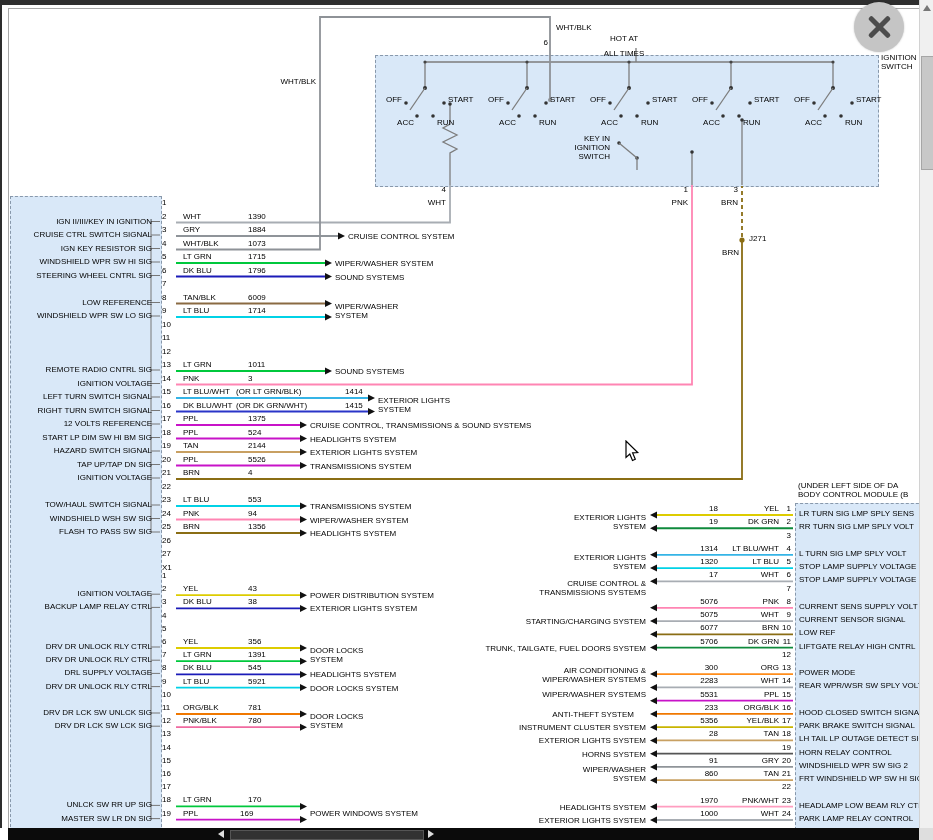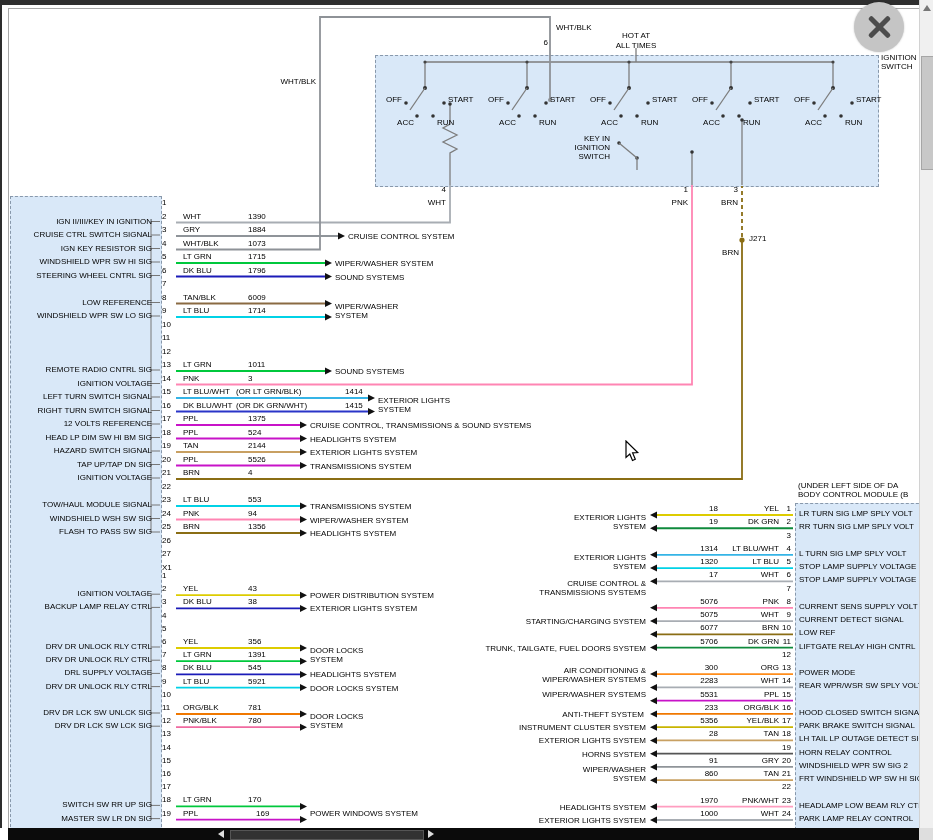--- a/index.html
+++ b/index.html
@@ -229,21 +229,21 @@
           <line x1="656" y1="780.2" x2="793" y2="780.2" stroke="#c8a062" stroke-width="1.8"></line>
           <polygon points="650,780.2 657,776.7 657,783.7" fill="#111"></polygon>
           <line x1="656" y1="806.72" x2="793" y2="806.72" stroke="#ff9dc0" stroke-width="1.8"></line>
           <polygon points="650,806.72 657,803.22 657,810.22" fill="#111"></polygon>
           <line x1="656" y1="819.98" x2="793" y2="819.98" stroke="#a8adb3" stroke-width="1.8"></line>
           <polygon points="650,819.98 657,816.48 657,823.48" fill="#111"></polygon>
         </svg>
 
       <div class="t" style="left:881px;top:53px;line-height:9px">IGNITION
 SWITCH</div>
-      <div class="t" style="left:600px;top:31px;width:72px;text-align:center;line-height:10px">HOT AT
+      <div class="t" style="left:588px;top:31px;width:72px;text-align:center;line-height:15px">HOT AT
 ALL TIMES</div>
       <div class="t" style="right:323px;top:134px;text-align:right;line-height:9px">KEY IN
 IGNITION
 SWITCH</div>
       <div class="t" style="left:556px;top:24px">WHT/BLK</div>
       <div class="t" style="right:385px;top:39px">6</div>
       <div class="t" style="left:749px;top:235px">J271</div>
       <div class="t" style="right:194px;top:249px">BRN</div>
       <div class="t" style="right:617px;top:78px">WHT/BLK</div>
       <div class="t" style="left:798px;top:481px;line-height:9px">(UNDER LEFT SIDE OF DA
@@ -332,41 +332,41 @@
         <div class="t" style="top: 406.5px; right: 781px; text-align: right;">RIGHT TURN SWITCH SIGNAL</div>
         <div class="t" style="top: 401.5px; left: 183px;">DK BLU/WHT</div>
         <div class="t" style="top: 401.5px; left: 236px;">(OR DK GRN/WHT)</div>
         <div class="t" style="top: 401.5px; left: 345px;">1415</div>
         <div class="t" style="top: 415px; left: 162px;">17</div>
         <div class="t" style="top: 420px; right: 781px; text-align: right;">12 VOLTS REFERENCE</div>
         <div class="t" style="top: 415px; left: 183px;">PPL</div>
         <div class="t" style="top: 415px; left: 248px;">1375</div>
         <div class="t ml" style="top: 421px; left: 310px;">CRUISE CONTROL, TRANSMISSIONS &amp; SOUND SYSTEMS</div>
         <div class="t" style="top: 428.5px; left: 162px;">18</div>
-        <div class="t" style="top: 433.5px; right: 781px; text-align: right;">HEAD LP DIM SW HI BM SIG</div>
+        <div class="t" style="top: 433.5px; right: 781px; text-align: right;">START LP DIM SW HI BM SIG</div>
         <div class="t" style="top: 428.5px; left: 183px;">PPL</div>
         <div class="t" style="top: 428.5px; left: 248px;">524</div>
         <div class="t ml" style="top: 434.5px; left: 310px;">HEADLIGHTS SYSTEM</div>
         <div class="t" style="top: 442px; left: 162px;">19</div>
         <div class="t" style="top: 447px; right: 781px; text-align: right;">HAZARD SWITCH SIGNAL</div>
         <div class="t" style="top: 442px; left: 183px;">TAN</div>
         <div class="t" style="top: 442px; left: 248px;">2144</div>
         <div class="t ml" style="top: 448px; left: 310px;">EXTERIOR LIGHTS SYSTEM</div>
         <div class="t" style="top: 455.5px; left: 162px;">20</div>
         <div class="t" style="top: 460.5px; right: 781px; text-align: right;">TAP UP/TAP DN SIG</div>
         <div class="t" style="top: 455.5px; left: 183px;">PPL</div>
         <div class="t" style="top: 455.5px; left: 248px;">5526</div>
         <div class="t ml" style="top: 461.5px; left: 310px;">TRANSMISSIONS SYSTEM</div>
         <div class="t" style="top: 469px; left: 162px;">21</div>
         <div class="t" style="top: 474px; right: 781px; text-align: right;">IGNITION VOLTAGE</div>
         <div class="t" style="top: 469px; left: 183px;">BRN</div>
         <div class="t" style="top: 469px; left: 248px;">4</div>
         <div class="t" style="top: 482.5px; left: 162px;">22</div>
         <div class="t" style="top: 496px; left: 162px;">23</div>
-        <div class="t" style="top: 501px; right: 781px; text-align: right;">TOW/HAUL MODULE SIGNAL</div>
+        <div class="t" style="top: 501px; right: 781px; text-align: right;">TOW/HAUL SWITCH SIGNAL</div>
         <div class="t" style="top: 496px; left: 183px;">LT BLU</div>
         <div class="t" style="top: 496px; left: 248px;">553</div>
         <div class="t ml" style="top: 502px; left: 310px;">TRANSMISSIONS SYSTEM</div>
         <div class="t" style="top: 509.5px; left: 162px;">24</div>
         <div class="t" style="top: 514.5px; right: 781px; text-align: right; padding-left: 39px;">WINDSHIELD WSH SW SIG</div>
         <div class="t" style="top: 509.5px; left: 183px;">PNK</div>
         <div class="t" style="top: 509.5px; left: 248px;">94</div>
         <div class="t ml" style="top: 515.5px; left: 310px;">WIPER/WASHER SYSTEM</div>
         <div class="t" style="top: 523px; left: 162px;">25</div>
         <div class="t" style="top: 528px; right: 781px; text-align: right;">FLASH TO PASS SW SIG</div>
@@ -419,32 +419,32 @@
         <div class="t" style="top: 717.2px; left: 162px;">12</div>
         <div class="t" style="top: 722.2px; right: 781px; text-align: right;">DRV DR LCK SW LCK SIG</div>
         <div class="t" style="top: 717.2px; left: 183px;">PNK/BLK</div>
         <div class="t" style="top: 717.2px; left: 248px;">780</div>
         <div class="t" style="top: 730.4px; left: 162px;">13</div>
         <div class="t" style="top: 743.6px; left: 162px;">14</div>
         <div class="t" style="top: 756.8px; left: 162px;">15</div>
         <div class="t" style="top: 770px; left: 162px;">16</div>
         <div class="t" style="top: 783.2px; left: 162px;">17</div>
         <div class="t" style="top: 796.4px; left: 162px;">18</div>
-        <div class="t" style="top: 801.4px; right: 781px; text-align: right;">SWITCH SW RR UP SIG</div>
+        <div class="t" style="top: 801.4px; right: 781px; text-align: right;">UNLCK SW RR UP SIG</div>
         <div class="t" style="top: 796.4px; left: 183px;">LT GRN</div>
         <div class="t" style="top: 796.4px; left: 248px;">170</div>
         <div class="t ml" style="top: 809px; left: 310px;">POWER WINDOWS SYSTEM</div>
         <div class="t" style="top: 809.6px; left: 162px;">19</div>
         <div class="t" style="top: 814.6px; right: 781px; text-align: right;">MASTER SW LR DN SIG</div>
         <div class="t" style="top: 809.6px; left: 183px;">PPL</div>
-        <div class="t" style="top: 809.6px; left: 256px;">169</div>
+        <div class="t" style="top: 809.6px; left: 240px;">169</div>
         <div class="t" style="top: 505px; right: 142px; text-align: right;">1</div>
         <div class="t" style="top: 505px; right: 215px; text-align: right;">18</div>
         <div class="t" style="top: 505px; right: 154px; text-align: right;">YEL</div>
-        <div class="t" style="top: 510px; left: 799px;">LR TURN SIG LMP SPLY VOLT</div>
+        <div class="t" style="top: 510px; left: 799px;">LR TURN SIG LMP SPLY SENS</div>
         <div class="t ml" style="top: 513.13px; right: 287px; text-align: right;">EXTERIOR LIGHTS
 SYSTEM</div>
         <div class="t" style="top: 518.26px; right: 142px; text-align: right;">2</div>
         <div class="t" style="top: 518.26px; right: 215px; text-align: right;">19</div>
         <div class="t" style="top: 518.26px; right: 154px; text-align: right;">DK GRN</div>
         <div class="t" style="top: 523.26px; left: 799px;">RR TURN SIG LMP SPLY VOLT</div>
         <div class="t" style="top: 531.52px; right: 142px; text-align: right;">3</div>
         <div class="t" style="top: 544.78px; right: 142px; text-align: right;">4</div>
         <div class="t" style="top: 544.78px; right: 215px; ">1314</div>
         <div class="t" style="top: 544.78px; right: 154px; text-align: right;">LT BLU/WHT</div>
@@ -463,21 +463,21 @@
 TRANSMISSIONS SYSTEMS</div>
         <div class="t" style="top: 584.56px; right: 142px; text-align: right;">7</div>
         <div class="t" style="top: 597.82px; right: 142px; text-align: right;">8</div>
         <div class="t" style="top: 597.82px; right: 215px; text-align: right;">5076</div>
         <div class="t" style="top: 597.82px; right: 154px; text-align: right;">PNK</div>
         <div class="t" style="top: 602.82px; left: 799px;">CURRENT SENS SUPPLY VOLT</div>
         <div class="t ml" style="top: 617.08px; right: 287px; text-align: right;">STARTING/CHARGING SYSTEM</div>
         <div class="t" style="top: 611.08px; right: 142px; text-align: right;">9</div>
         <div class="t" style="top: 611.08px; right: 215px; text-align: right;">5075</div>
         <div class="t" style="top: 611.08px; right: 154px; text-align: right;">WHT</div>
-        <div class="t" style="top: 616.08px; left: 799px;">CURRENT DETECT SIGNAL</div>
+        <div class="t" style="top: 616.08px; left: 799px;">CURRENT SENSOR SIGNAL</div>
         <div class="t" style="top: 624.34px; right: 142px; text-align: right;">10</div>
         <div class="t" style="top: 624.34px; right: 215px; text-align: right;">6077</div>
         <div class="t" style="top: 624.34px; right: 154px; text-align: right;">BRN</div>
         <div class="t" style="top: 629.34px; left: 799px;">LOW REF</div>
         <div class="t" style="top: 637.6px; right: 142px; text-align: right;">11</div>
         <div class="t" style="top: 637.6px; right: 215px; text-align: right;">5706</div>
         <div class="t" style="top: 637.6px; right: 154px; text-align: right;">DK GRN</div>
         <div class="t" style="top: 642.6px; left: 799px;">LIFTGATE RELAY HIGH CNTRL</div>
         <div class="t ml" style="top: 643.6px; right: 287px; text-align: right;">TRUNK, TAILGATE, FUEL DOORS SYSTEM</div>
         <div class="t" style="top: 650.86px; right: 142px; text-align: right;">12</div>
@@ -492,21 +492,21 @@
         <div class="t" style="top: 677.38px; right: 154px; text-align: right;">WHT</div>
         <div class="t" style="top: 682.38px; left: 799px;">REAR WPR/WSR SW SPLY VOLT</div>
         <div class="t ml" style="top: 690.01px; right: 287px; text-align: right;">WIPER/WASHER SYSTEMS</div>
         <div class="t" style="top: 690.64px; right: 142px; text-align: right;">15</div>
         <div class="t" style="top: 690.64px; right: 215px; text-align: right;">5531</div>
         <div class="t" style="top: 690.64px; right: 154px; text-align: right;">PPL</div>
         <div class="t" style="top: 703.9px; right: 142px; text-align: right;">16</div>
         <div class="t" style="top: 703.9px; right: 215px; text-align: right;">233</div>
         <div class="t" style="top: 703.9px; right: 154px; text-align: right;">ORG/BLK</div>
         <div class="t" style="top: 708.9px; left: 799px;">HOOD CLOSED SWITCH SIGNAL</div>
-        <div class="t ml" style="top: 709.9px; right: 289px; text-align: left;">ANTI-THEFT SYSTEM</div>
+        <div class="t ml" style="top: 709.9px; right: 299px; text-align: left;">ANTI-THEFT SYSTEM</div>
         <div class="t" style="top: 717.16px; right: 142px; text-align: right;">17</div>
         <div class="t" style="top: 717.16px; right: 215px; text-align: right;">5356</div>
         <div class="t" style="top: 717.16px; right: 154px; text-align: left;">YEL/BLK</div>
         <div class="t" style="top: 722.16px; left: 799px;">PARK BRAKE SWITCH SIGNAL</div>
         <div class="t ml" style="top: 723.16px; right: 287px; text-align: right;">INSTRUMENT CLUSTER SYSTEM</div>
         <div class="t" style="top: 730.42px; right: 142px; text-align: right;">18</div>
         <div class="t" style="top: 730.42px; right: 215px; text-align: right;">28</div>
         <div class="t" style="top: 730.42px; right: 154px; text-align: right;">TAN</div>
         <div class="t" style="top: 735.42px; left: 799px;">LH TAIL LP OUTAGE DETECT SIG</div>
         <div class="t ml" style="top: 736.42px; right: 287px; text-align: right;">EXTERIOR LIGHTS SYSTEM</div>

